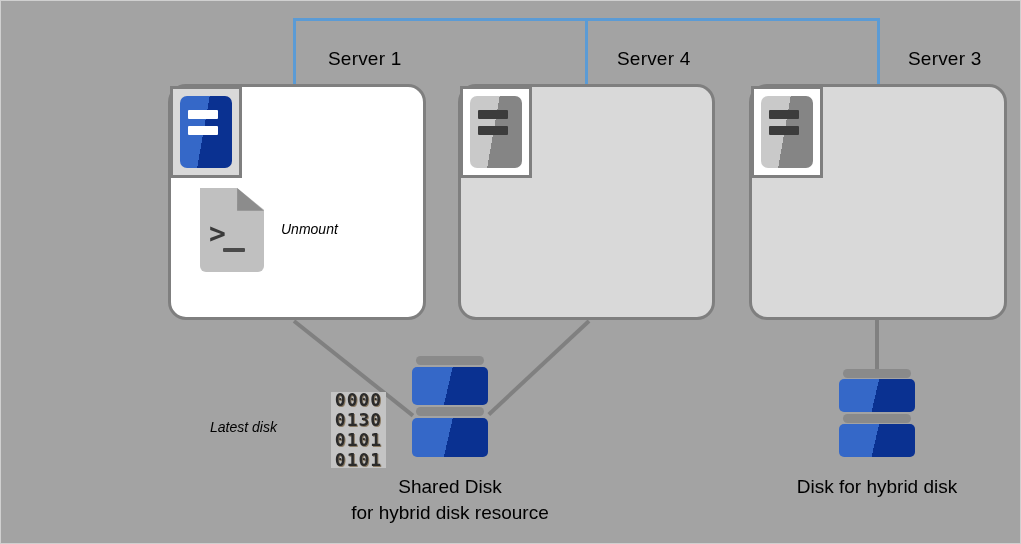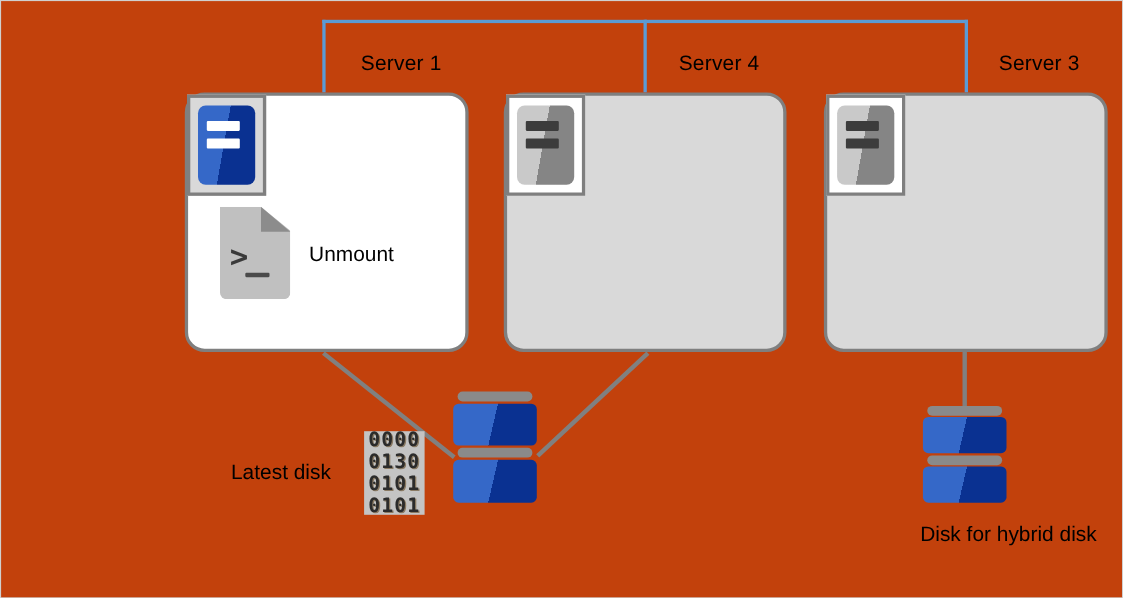--- a/index.html
+++ b/index.html
@@ -8,21 +8,21 @@
     padding: 0;
     background: #ffffff;
   }
   body {
     font-family: "Liberation Sans", sans-serif;
   }
   #canvas {
     position: relative;
     width: 1021px;
     height: 544px;
-    background: #c2410c;
+    background: #a3a3a3;
     border: 1px solid #d0d0d0;
     box-sizing: border-box;
     overflow: hidden;
   }
 
   
   .net-line {
     position: absolute;
     background: #5b9bd5;
   }
@@ -112,23 +112,24 @@
     left: 36%;
     top: 72%;
     width: 34%;
     height: 4px;
     background: #4a4a4a;
     border-radius: 1px;
   }
 
   .icon-caption {
     position: absolute;
-    font-size: 19px;
+    font-size: 14px;
     color: #000000;
     white-space: nowrap;
+    font-style: italic;
   }
 
   
   .binary-icon {
     position: absolute;
     background: #c4c4c4;
     display: flex;
     flex-direction: column;
     justify-content: center;
     align-items: center;
@@ -242,24 +243,28 @@
     <div class="binary-row">0101</div>
     <div class="binary-row">0101</div>
   </div>
 
   <div class="disk-stack" style="left:411px; top:355px; width:76px; height:101px;">
     <div class="disk-platter-bar" style="top:0px;"></div>
     <div class="disk-body" style="top:11px; height:38px;"></div>
     <div class="disk-platter-bar" style="top:51px;"></div>
     <div class="disk-body" style="top:62px; height:39px;"></div>
   </div>
+  <div class="disk-caption" style="left:329px; top:473px; width:240px;">
+    <div>Shared  Disk</div>
+    <div>for hybrid disk resource</div>
+  </div>
 
   <div class="disk-stack" style="left:838px; top:368px; width:76px; height:88px;">
     <div class="disk-platter-bar" style="top:0px;"></div>
     <div class="disk-body" style="top:10px; height:33px;"></div>
     <div class="disk-platter-bar" style="top:45px;"></div>
     <div class="disk-body" style="top:55px; height:33px;"></div>
   </div>
-  <div class="disk-caption" style="left:756px; top:473px; width:240px;text-align:right;">
+  <div class="disk-caption" style="left:756px; top:473px; width:240px;">
     <div>Disk for hybrid  disk</div>
   </div>
 
 </div>
 
 </body></html>

